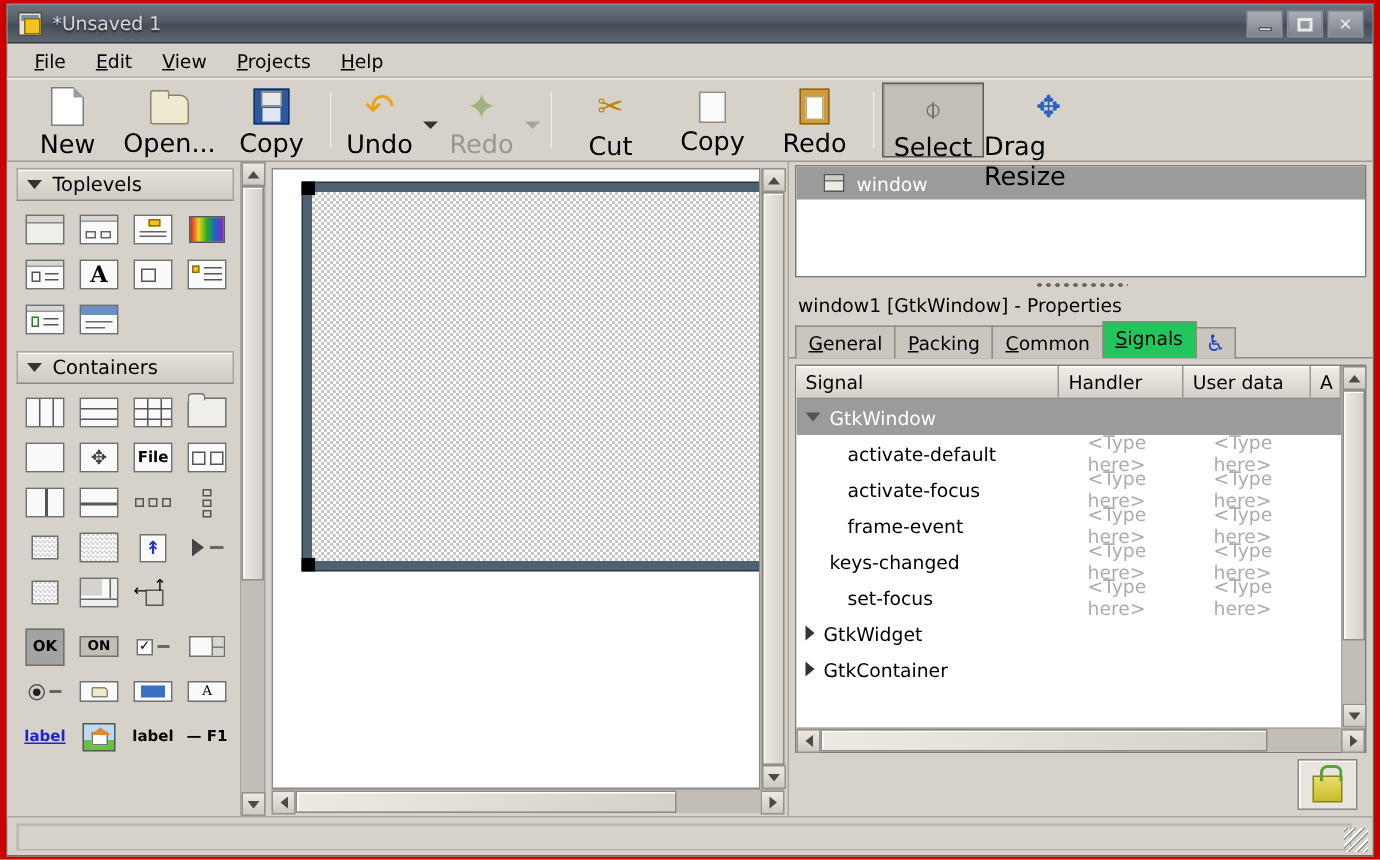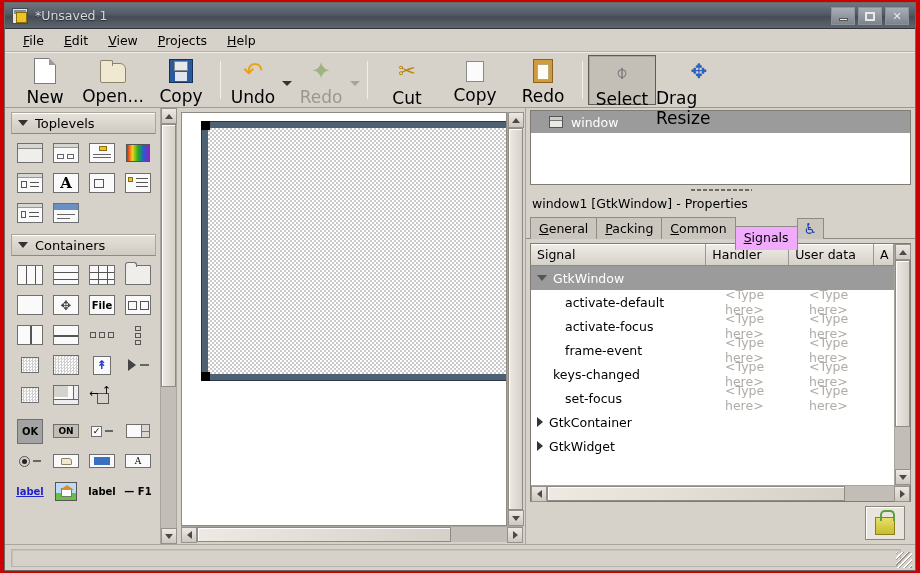--- a/index.html
+++ b/index.html
@@ -161,21 +161,21 @@
   #paned-grip .dots { width:62px; height:4px;
     background-image:radial-gradient(#6f6b65 40%, transparent 41%);
     background-size:6px 4px; }
   #prop-title { padding:2px 6px 4px 6px; font-size:12.5px; color:#000; }
   #tabs { display:flex; align-items:flex-end; padding-left:4px; height:24px;
      border-bottom:1px solid #8e8a84; }
   .tab {
     padding:3px 8px 3px 8px; font-size:12.5px; border:1px solid #8e8a84;
     border-bottom:none; background:#cac6be; margin-right:-1px; position:relative; top:1px;
   }
-  .tab.active { background:#f0abfc; top:12px; padding-bottom:5px; z-index:2; }
+  .tab.active { background:#22c55e; top:0; padding-bottom:5px; z-index:2; }
   .tab u{ text-decoration:underline; }
   .tab.icon-tab { padding:1px 6px; }
   #signal-area { flex:1 1 auto; margin:4px 4px 0 4px; display:flex; flex-direction:column;
     border:1px solid #7f7b75; background:#fff; min-height:0; }
   #signal-body { flex:1 1 auto; display:flex; min-height:0; }
   #signal-list { flex:1 1 auto; overflow:hidden; background:#fff; }
   .col-head { display:flex; height:22px; background:linear-gradient(to bottom,#f0ede7,#d5d1c9);
      border-bottom:1px solid #8e8a84; }
   .col-head > div { border-right:1px solid #9b9790; padding:3px 6px; font-size:12.5px;
      box-shadow:inset 0 1px 0 #fff; }
@@ -651,27 +651,27 @@
             </div>
             <div class="sig-row">
               <span class="sig-name" style="padding-left:34px">set-focus</span>
               <span class="sig-cell">&lt;Type here&gt;</span>
               <span class="sig-cell">&lt;Type here&gt;</span>
             </div>
 
             <div class="sig-row">
               <span class="sig-name">
                   <span class="expander-closed"></span>
-                  <span>GtkContainer</span>
+                  <span>GtkWidget</span>
                 </span>
             </div>
             <div class="sig-row">
               <span class="sig-name">
                   <span class="expander-closed"></span>
-                  <span>GtkWidget</span>
+                  <span>GtkContainer</span>
                 </span>
             </div>
           </div>
 
           <div class="vsb">
             <div class="sb-btn">
                 <span class="tri-up"></span>
               </div>
             <div class="sb-track">
               <div class="sb-thumb" style="left:0;right:0;top:0;height:80%;"></div>

